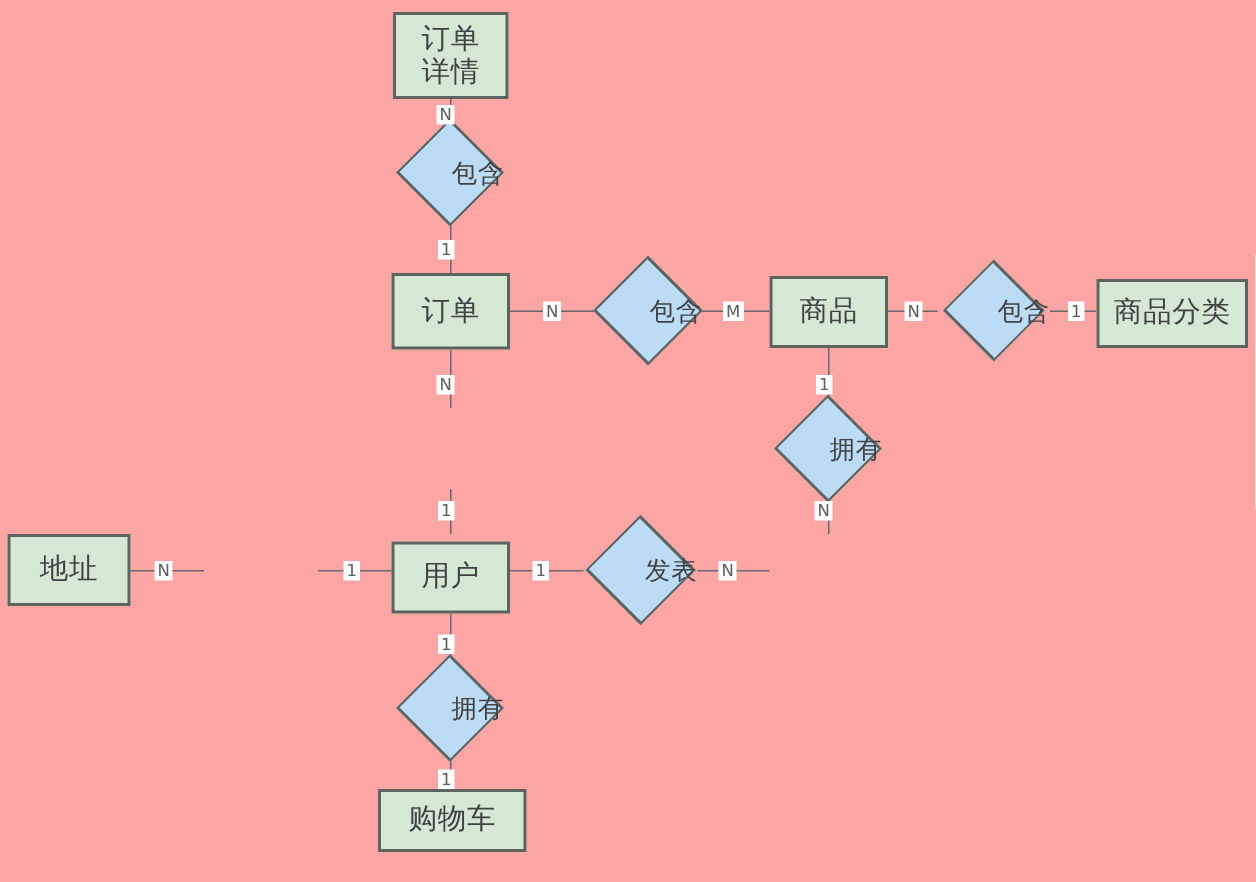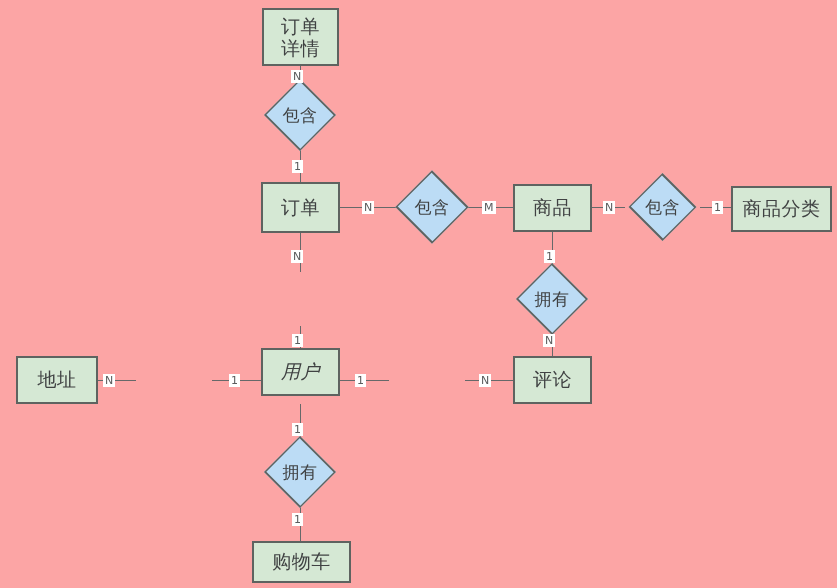--- a/index.html
+++ b/index.html
@@ -37,21 +37,21 @@
     font-size: 19px;
     line-height: 1.12;
     letter-spacing: 0.5px;
     white-space: pre-line;
   }
 
   .rel {
     position: absolute;
     display: flex;
     align-items: center;
-    justify-content: center;
+    justify-content: flex-end;
   }
   .rel .shape {
     position: absolute;
     inset: 0;
     background: #bcdcf5;
     border: 2px solid #5e6360;
     box-sizing: border-box;
     transform-origin: center center;
   }
   .rel .txt {
@@ -128,27 +128,26 @@
     <span class="card-label-line">订单</span>
     <span class="card-label-line">详情</span>
   </div>
 
   <div class="card" style="left:261px; top:182px; width:79px; height:51px;">订单</div>
 
   <div class="card" style="left:731px; top:186px; width:101px; height:46px;">商品分类</div>
 
   <div class="card" style="left:513px; top:184px; width:79px; height:48px;">商品</div>
 
-  <div class="card" style="left:16px; top:356px; width:82px; height:48px;">地址</div>
-
-  <div class="card" style="left:261px; top:348px; width:79px; height:48px;font-style:italic;">用户</div>
-
-  <div class="card" style="left:513px; top:356px; width:79px; height:48px;">评论</div>
-
-  <div class="card" style="left:252px; top:541px; width:99px; height:42px;">购物车</div>
+  <div class="card" style="left:5px; top:356px; width:82px; height:48px;">地址</div>
+
+  <div class="card" style="left:261px; top:361px; width:79px; height:48px;">用户</div>
+
+
+  <div class="card" style="left:252px; top:526px; width:99px; height:42px;">购物车</div>
 
   <div class="rel" style="left:264px; top:88px; width:72px; height:54px;">
     <div class="shape" style="transform: rotate(45deg) scale(0.707, 0.943);"></div>
     <span class="txt">包含</span>
   </div>
 
   <div class="rel" style="left:396px; top:181px; width:72px; height:52px;">
     <div class="shape" style="transform: rotate(45deg) scale(0.72, 0.997);"></div>
     <span class="txt">包含</span>
   </div>
@@ -158,20 +157,24 @@
     <span class="txt">包含</span>
   </div>
 
 
   <div class="rel" style="left:516px; top:272px; width:72px; height:54px;">
     <div class="shape" style="transform: rotate(45deg) scale(0.707, 0.943);"></div>
     <span class="txt">拥有</span>
   </div>
 
 
+  <div class="rel" style="left:389px; top:354px; width:76px; height:52px;">
+    <div class="shape" style="transform: rotate(45deg) scale(0.685, 1.0);"></div>
+    <span class="txt">发表</span>
+  </div>
 
   <div class="rel" style="left:264px; top:445px; width:72px; height:54px;">
     <div class="shape" style="transform: rotate(45deg) scale(0.707, 0.943);"></div>
     <span class="txt">拥有</span>
   </div>
 
   <div class="cardinality" style="left:291px; top:70px;">N</div>
 
   <div class="cardinality" style="left:292px; top:160px;">1</div>
 

